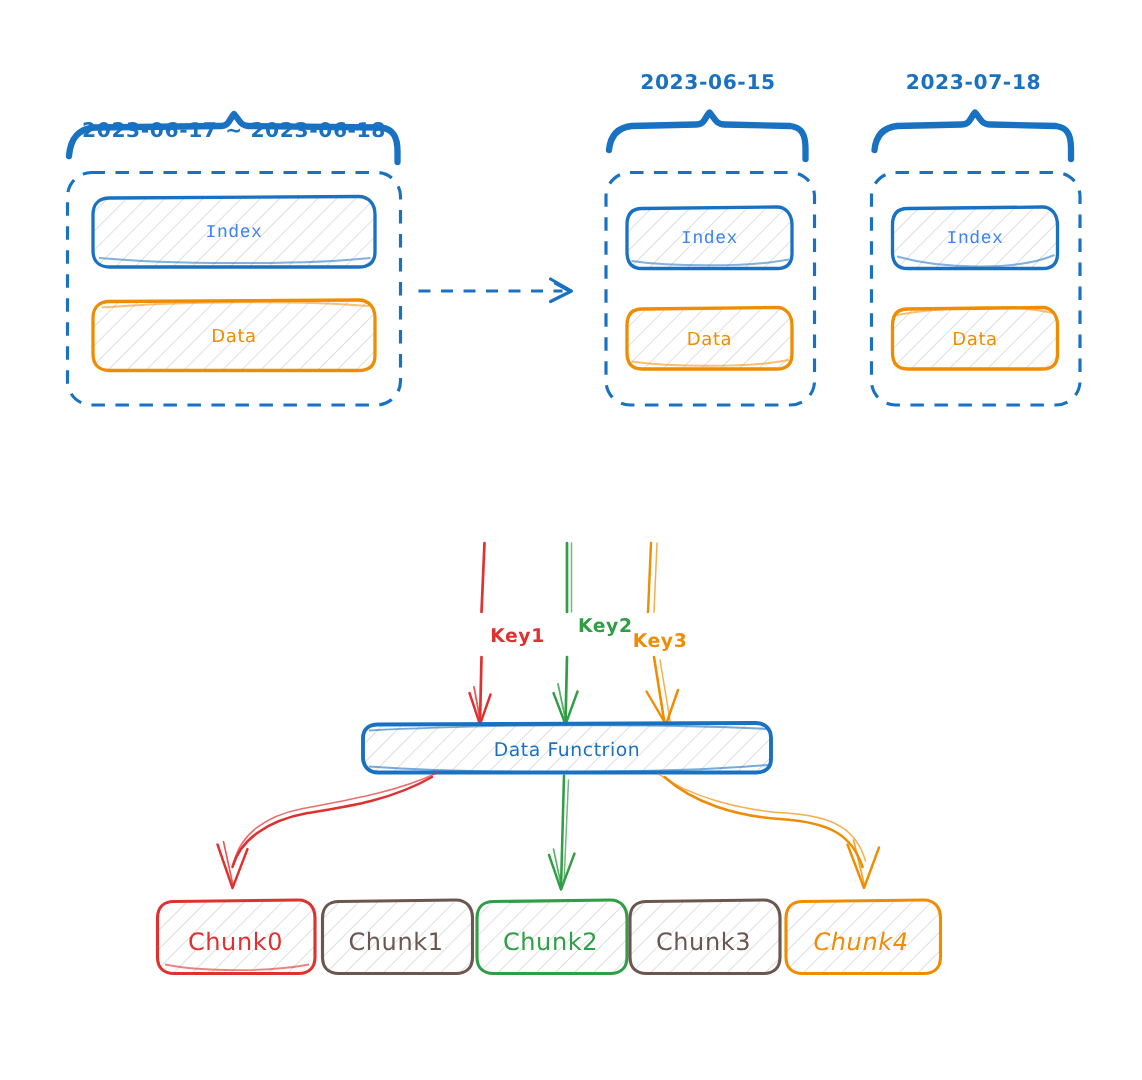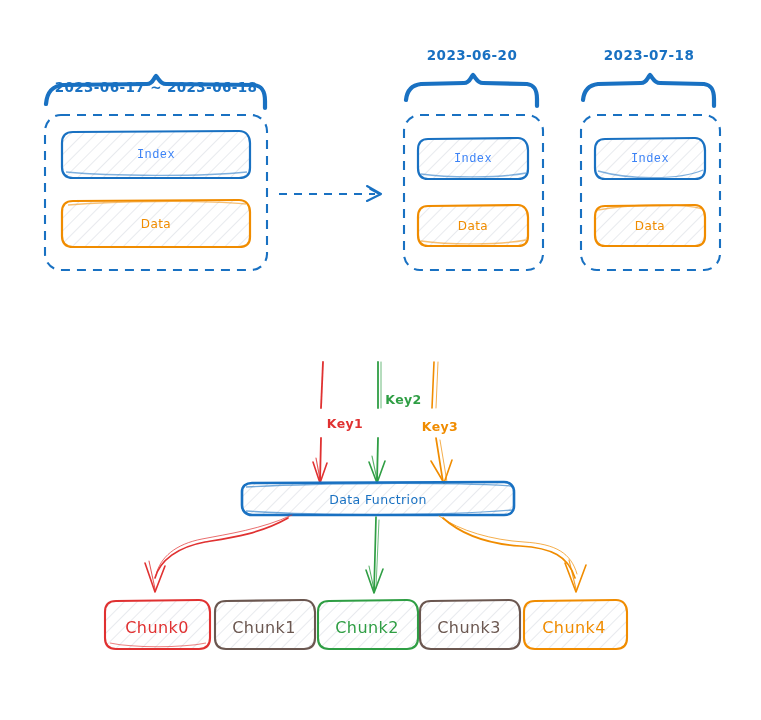--- a/index.html
+++ b/index.html
@@ -214,35 +214,35 @@
     <path d="M431 601 L509 600 C516 600, 520 605, 520 612 L520 638 C520 645, 516 649, 509 649 L431 649 C424 649, 420 645, 420 638 L420 612 C420 605, 424 601, 431 601 Z" fill="none" stroke="#6b5750" stroke-width="2.1" stroke-linecap="round"></path>
   </g>
 
   <g>
     <rect x="524" y="601" width="103" height="48" rx="11" ry="11" fill="url(#hatch)"></rect>
     <path d="M535 601 L616 600 C623 600, 627 605, 627 612 L627 638 C627 645, 623 649, 616 649 L535 649 C528 649, 524 645, 524 638 L524 612 C524 605, 528 601, 535 601 Z" fill="none" stroke="#f08c00" stroke-width="2.1" stroke-linecap="round"></path>
   </g>
 </svg>
 
 <div class="lbl center t-group-title" style="left:156px; top:48px;margin-top:31px;">2023-06-17 ~ 2023-06-18</div>
-<div class="lbl center t-group-title" style="left:472px; top:47px;">2023-06-20</div>
+<div class="lbl center t-group-title" style="left:472px; top:47px;">2023-06-15</div>
 <div class="lbl center t-group-title" style="left:649px; top:47px;">2023-07-18</div>
 
 <div class="lbl center t-box blue" style="left:156px; top:148px;">Index</div>
 <div class="lbl center t-box orange" style="left:156px; top:217px;">Data</div>
 
 <div class="lbl center t-box blue" style="left:473px; top:152px;">Index</div>
 <div class="lbl center t-box orange" style="left:473px; top:219px;">Data</div>
 
 <div class="lbl center t-box blue" style="left:650px; top:152px;">Index</div>
 <div class="lbl center t-box orange" style="left:650px; top:219px;">Data</div>
 
 <div class="lbl center t-key red" style="left:325px; top:416px;">Key1</div>
-<div class="lbl center t-key green" style="left:383px; top:392px;padding-left:41px;">Key2</div>
+<div class="lbl center t-key green" style="left:383px; top:409px;padding-left:41px;">Key2</div>
 <div class="lbl center t-key orange" style="left:440px; top:419px;">Key3</div>
 
 <div class="lbl center t-hash" style="left:378px; top:492px;">Data Functrion</div>
 
 <div class="lbl center t-chunk red" style="left:157px; top:618px;">Chunk0</div>
 <div class="lbl center t-chunk brown" style="left:264px; top:618px;">Chunk1</div>
 <div class="lbl center t-chunk green" style="left:367px; top:618px;">Chunk2</div>
 <div class="lbl center t-chunk brown" style="left:469px; top:618px;">Chunk3</div>
-<div class="lbl center t-chunk orange" style="left:574px; top:618px;">Chunk4</div>
+<div class="lbl center t-chunk orange" style="left:574px; top:618px;font-style:italic;">Chunk4</div>
 
 </body></html>

